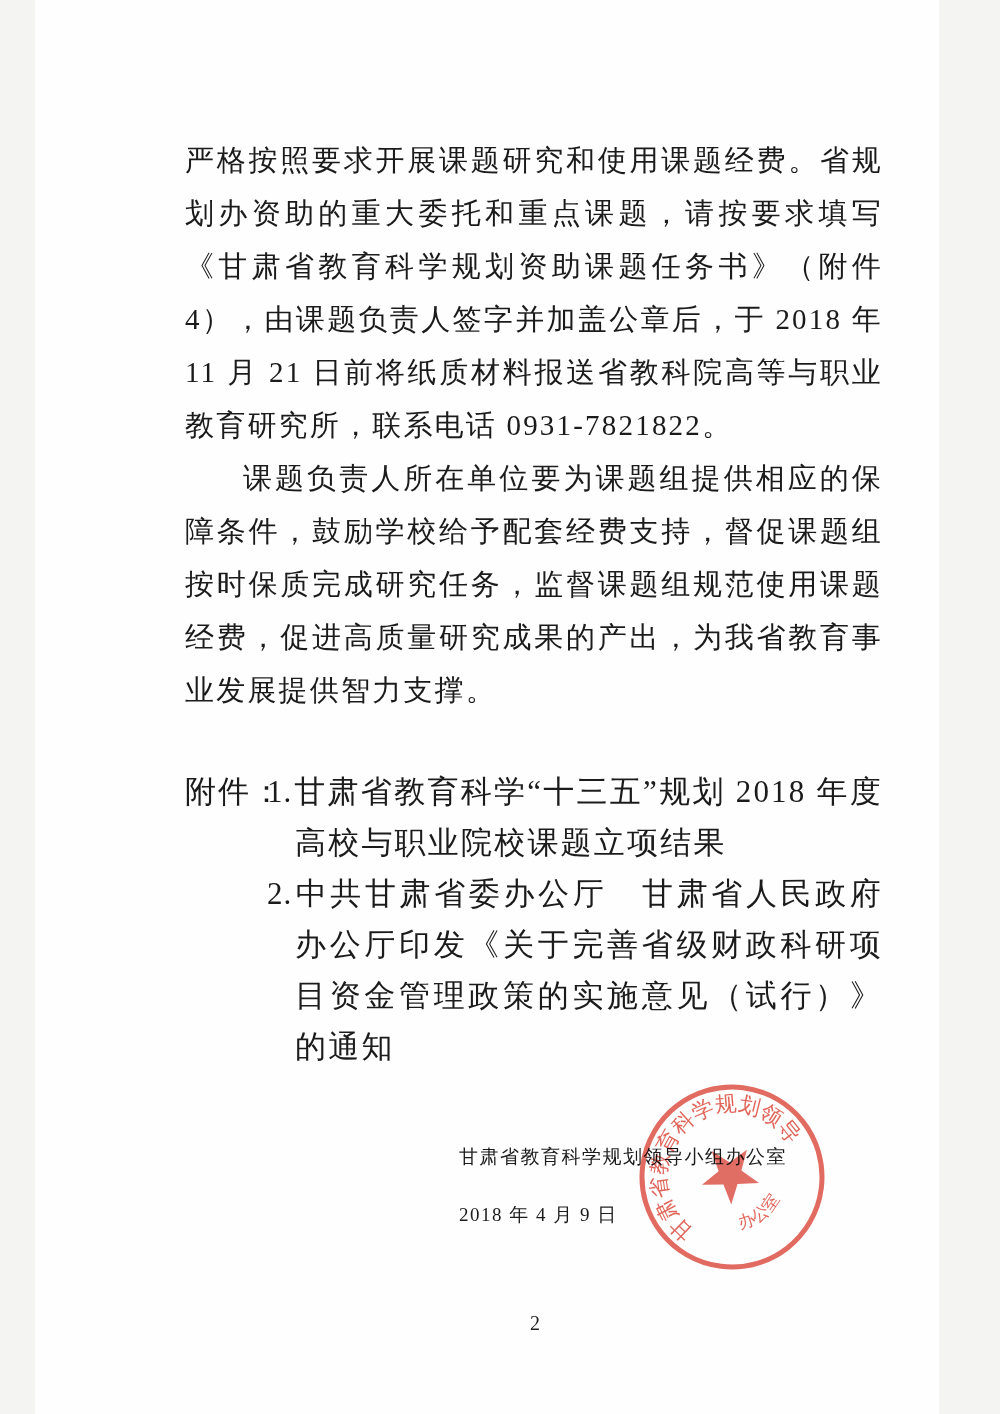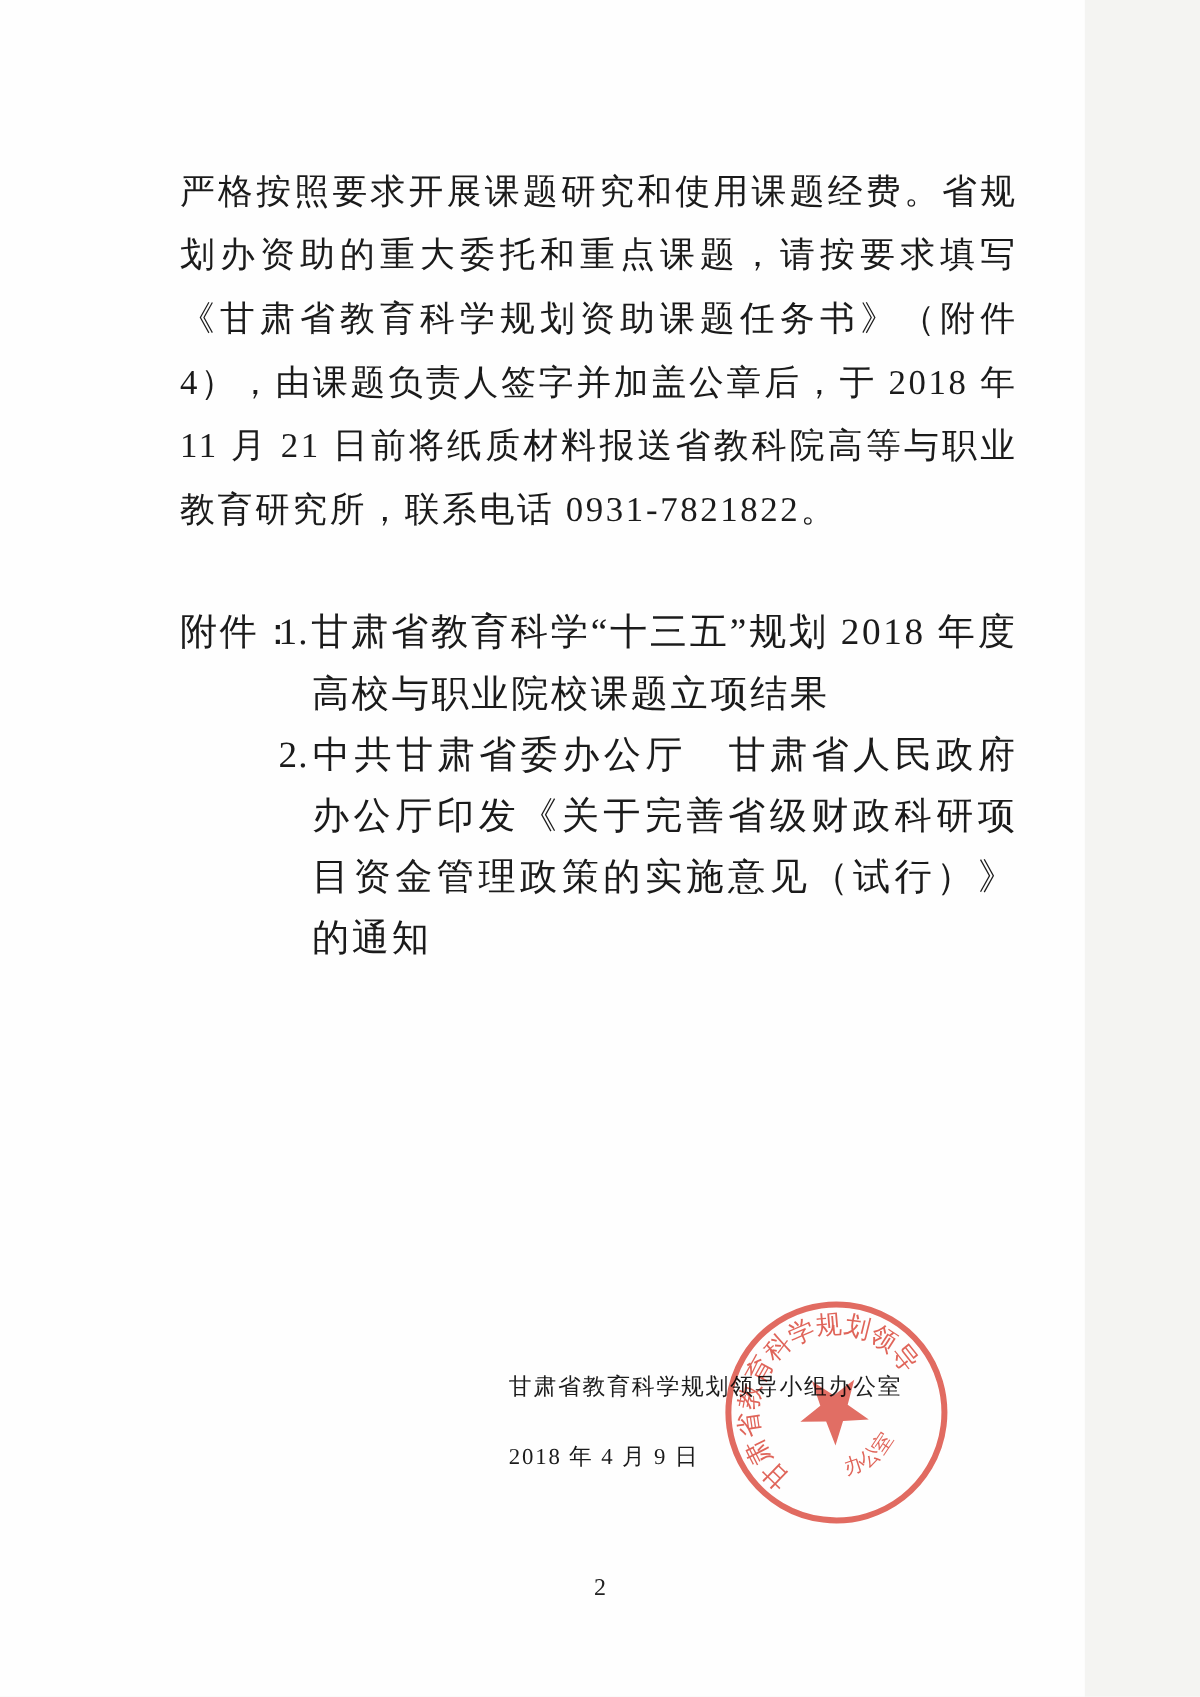--- a/index.html
+++ b/index.html
@@ -7,20 +7,21 @@
     width: 1000px; height: 1414px;
     background: #f4f4f2;
     font-family: "Liberation Serif", "DejaVu Serif", serif;
   }
   .doc-page {
     position: relative;
     width: 904px; height: 1414px;
     background: #fefefe;
     color: #1b1b1b;
     overflow: hidden;
+    margin-left: 35px;
   }
   
   .content {
     position: absolute;
     left: 150px; top: 134px; width: 698px;
     font-size: 29px;
     line-height: 53px;
     letter-spacing: 2.2px;
     text-align: justify;
   }
@@ -78,20 +79,21 @@
     color: #222;
   }
 </style>
 </head>
 <body>
 
 <div class="doc-page">
 
   <div class="content">
     <p>严格按照要求开展课题研究和使用课题经费。省规划办资助的重大委托和重点课题，请按要求填写《甘肃省教育科学规划资助课题任务书》（附件 4），由课题负责人签字并加盖公章后，于 2018 年 11 月 21 日前将纸质材料报送省教科院高等与职业教育研究所，联系电话 0931-7821822。</p>
+    <p class="indent">课题负责人所在单位要为课题组提供相应的保障条件，鼓励学校给予配套经费支持，督促课题组按时保质完成研究任务，监督课题组规范使用课题经费，促进高质量研究成果的产出，为我省教育事业发展提供智力支撑。</p>
 
     <div class="attachments">
       <span class="attach-label">附件：</span>
       <div class="attach-list">
         <div class="attach-item"><span class="attach-num">1.</span><span>甘肃省教育科学“十三五”规划 2018 年度高校与职业院校课题立项结果</span></div>
         <div class="attach-item"><span class="attach-num">2.</span><span>中共甘肃省委办公厅　甘肃省人民政府办公厅印发《关于完善省级财政科研项目资金管理政策的实施意见（试行）》的通知</span></div>
       </div>
     </div>
   </div>
 

